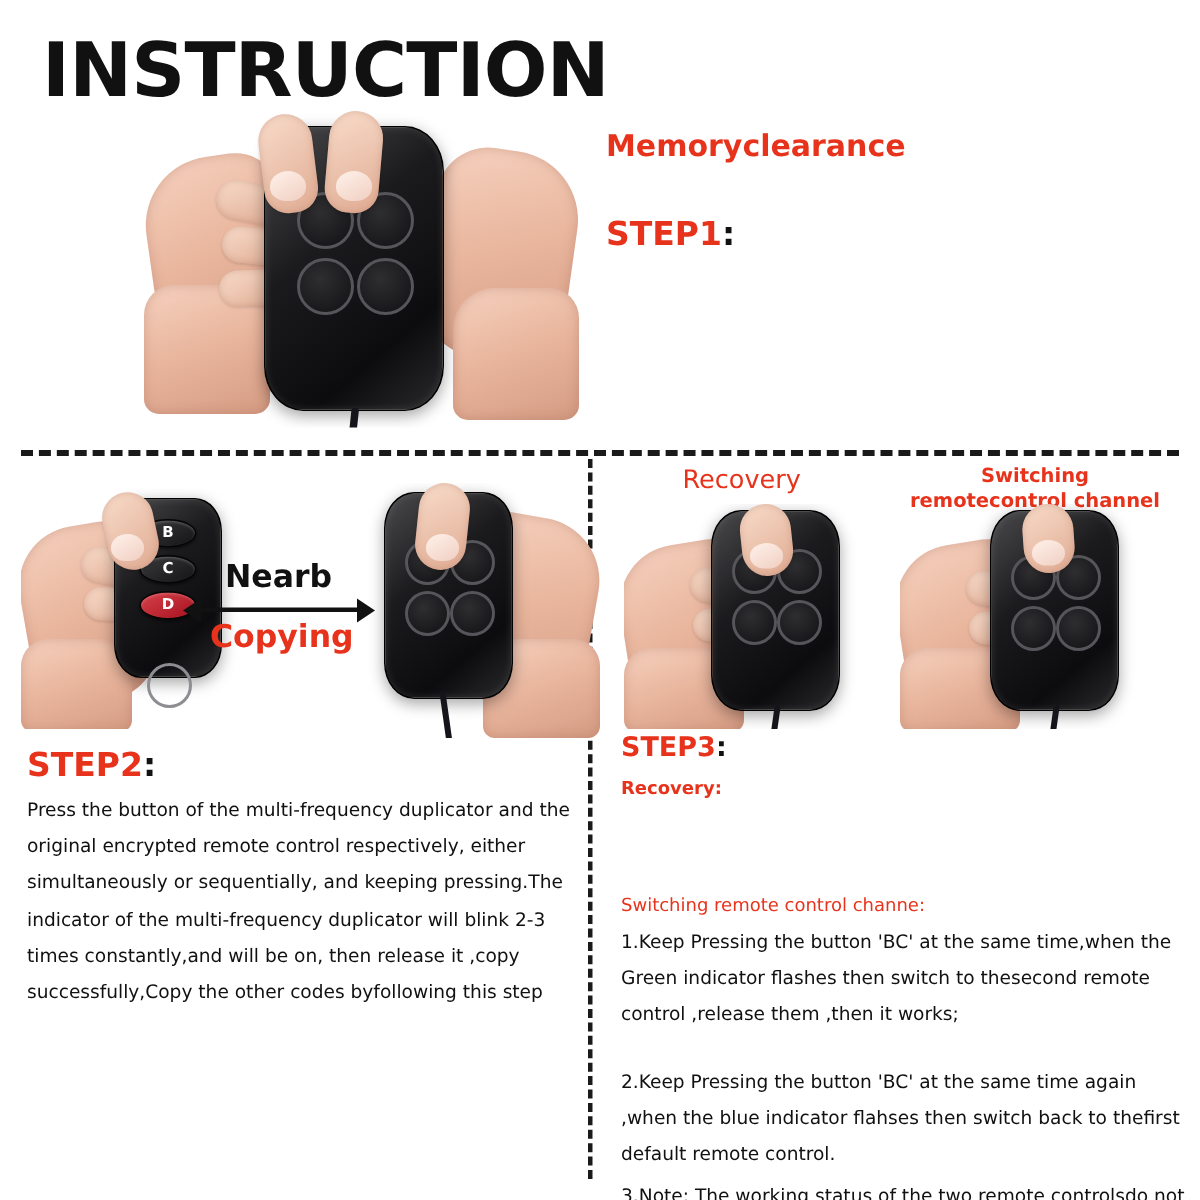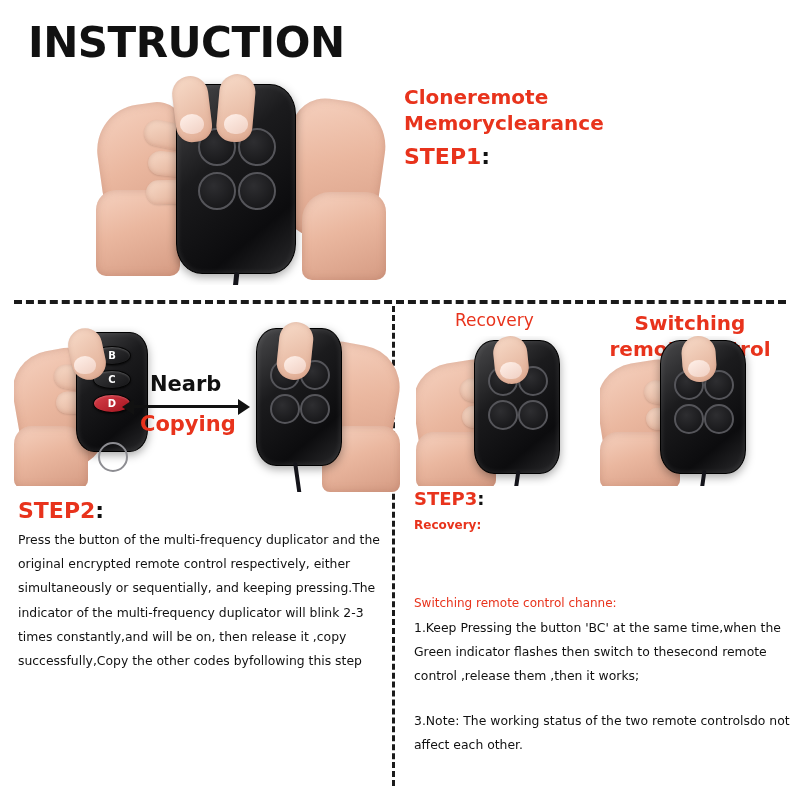--- a/index.html
+++ b/index.html
@@ -20,21 +20,21 @@
     position: absolute;
     left: 0; top: 0;
     width: 800px; height: 800px;
   }
 
   
   .title {
     position: absolute;
     left: 28px;
     top: 18px;
-    font-size: 42px;
+    font-size: 50px;
     font-weight: 700;
     letter-spacing: -0.5px;
     font-family: "DejaVu Sans", sans-serif;
     color: #111;
   }
 
   
   .hdash {
     position: absolute;
     left: 14px;
@@ -161,21 +161,21 @@
     font-size: 17px;
     font-weight: 400;
     color: #e8331c;
   }
   .switching-head {
     position: absolute;
     left: 590px;
     top: 310px;
     width: 200px;
     text-align: center;
-    font-size: 20px;
+    font-size: 13px;
     font-weight: 700;
     color: #e8331c;
     line-height: 1.3;
   }
   .step3 {
     position: absolute;
     left: 414px;
     top: 488px;
     font-size: 18px;
     font-weight: 700;
@@ -321,21 +321,20 @@
       <div class="cord" style="left:56px; top:188px; width:5px; height:46px; transform:rotate(6deg);"></div>
     </div>
 
     <div class="finger" style="left:78px; top:6px; width:36px; height:66px; border-radius:18px 18px 16px 16px; transform:rotate(-7deg);"></div>
     <div class="nail" style="left:84px; top:44px; width:24px; height:20px;"></div>
     <div class="finger" style="left:122px; top:4px; width:36px; height:68px; border-radius:18px 18px 16px 16px; transform:rotate(5deg);"></div>
     <div class="nail" style="left:128px; top:44px; width:24px; height:20px;"></div>
   </div>
 
   <div class="clone-head">
-    <div>Cloneremote</div>
     <div>Memoryclearance</div>
   </div>
   <div class="step1">
     <span class="step-label">STEP1</span><span class="colon">:</span>
   </div>
 
   <div class="panel-img" style="left:14px; top:326px; width:170px; height:160px;">
     <div class="hand" style="left:2px; top:24px; width:84px; height:118px; border-radius:40px 26px 34px 44px; transform:rotate(-10deg);"></div>
     <div class="hand" style="left:0px; top:100px; width:74px; height:62px; border-radius:18px 24px 8px 8px;"></div>
     <div class="finger" style="left:40px; top:40px; width:42px; height:24px; transform:rotate(10deg);"></div>
@@ -429,16 +428,17 @@
     <div class="nail" style="left:88px; top:24px; width:22px; height:17px;"></div>
   </div>
 
   <div class="step3">
     <span>STEP3</span><span class="colon">:</span>
   </div>
   <div class="recovery-sub">Recovery:</div>
   <div class="switch-sub">Switching remote control channe:</div>
   <div class="step3-list">
     <div style="margin-bottom:20px;">1.Keep Pressing the button 'BC' at the same time,when the Green indicator flashes then switch to thesecond remote control ,release them ,then it works;</div>
+    <div style="margin-bottom:4px;">2.Keep Pressing the button 'BC' at the same time again ,when the blue indicator flahses then switch back to thefirst default remote control.</div>
     <div>3.Note: The working status of the two remote controlsdo not affect each other.</div>
   </div>
 
 </div>
 
 </body></html>

